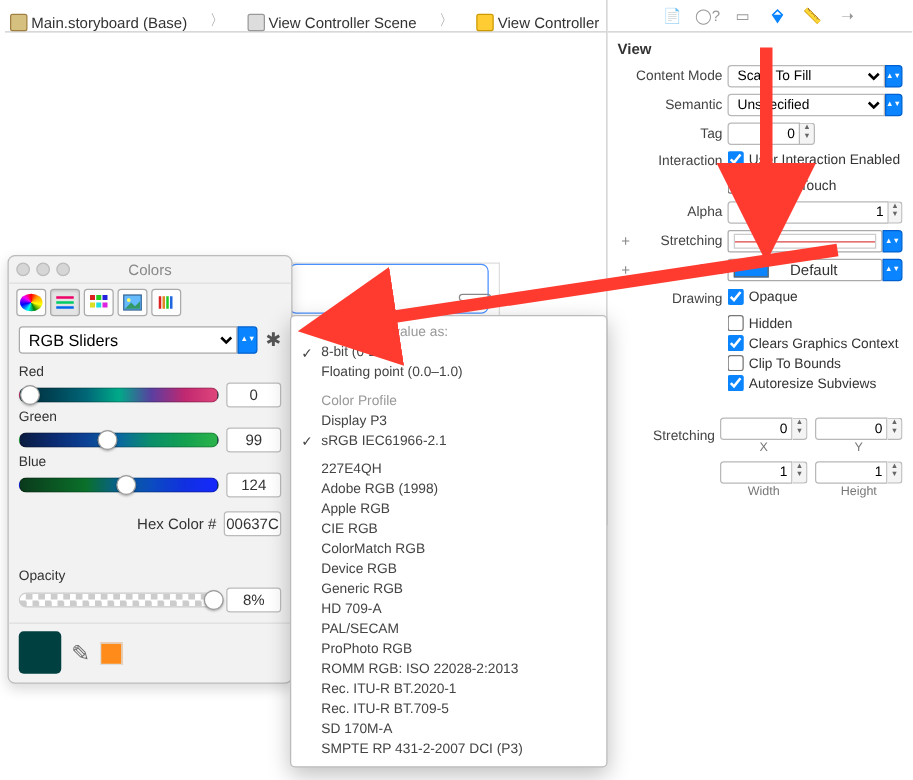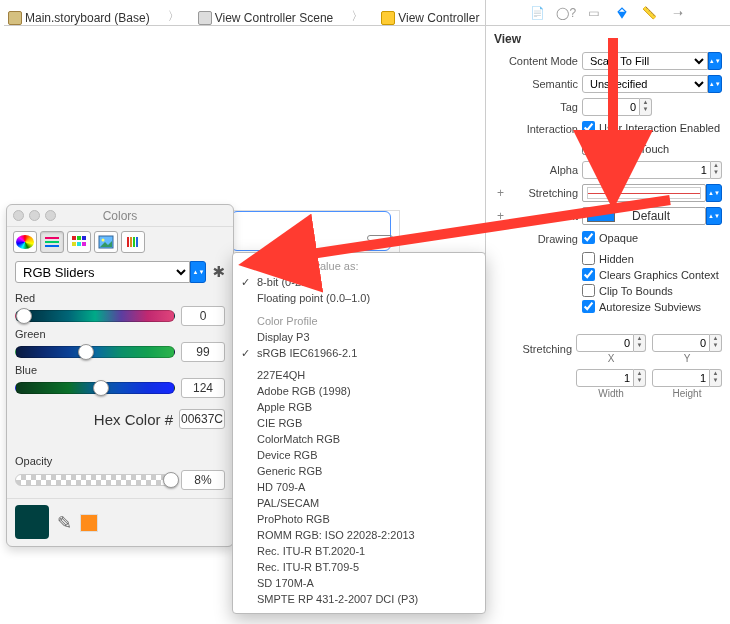--- a/index.html
+++ b/index.html
@@ -59,21 +59,21 @@
 .slider-row { padding: 1px 8px; }
 .slider-row .lbl { font-size: 11px; margin-bottom: 2px; }
 .slider-row .track-wrap { display:flex; align-items:center; gap:6px; }
 .grad-track { flex:1; height: 12px; border-radius: 6px; position:relative; border:1px solid rgba(0,0,0,.2); }
 .grad-red { background: linear-gradient(to right,#012f3e,#045,#067,#0a8,#5b3ea0,#c02870,#e0457b); }
 .grad-green { background: linear-gradient(to right,#0a1b40,#0b2a70,#0b4095,#0a68a0,#0b8f6a,#12a050,#2db44b); }
 .grad-blue { background: linear-gradient(to right,#0a3a1c,#0a5522,#0a702a,#086090,#0b4bc0,#1030e0,#1628ff); }
 .thumb { position:absolute; top:-3px; width:16px; height:16px; border-radius:50%; background:#fff; border:1px solid #999; box-shadow:0 1px 2px rgba(0,0,0,.3); }
 .val-box { width: 44px; height: 20px; border:1px solid #bbb; border-radius:3px; text-align:center; font-size:12px; background:#fff; display:flex; align-items:center; justify-content:center; }
 .hex-row { display:flex; align-items:center; gap:6px; padding: 10px 8px 4px 8px; justify-content:flex-end; }
-.hex-row label { font-size:15px; }
+.hex-row label { font-size:12px; }
 .hex-row .val-box { width: 46px; }
 .opacity-block { margin-top: 22px; padding: 0 8px 8px 8px; }
 .opacity-track { flex:1; height:12px; border-radius:6px; background: repeating-conic-gradient(#ccc 0 25%,#fff 0 50%) 0 0/10px 10px; position:relative; border:1px solid #ccc; }
 .swatch-tray { height:48px; border-top:1px solid #ddd; padding: 6px 8px; display:flex; align-items:flex-start; gap:8px; }
 .big-swatch { width:34px; height:34px; border-radius:4px; background:#004040; }
 .eyedrop { font-size: 18px; color:#666; margin-top:7px; }
 .mini-swatch { width:18px; height:18px; background:#ff8c1a; border:1px solid #ddd; margin-top:9px; }
 
 
 .dropdown { position:absolute; left: 232px; top: 252px; width: 254px; background:#fff; border:1px solid #bbb; border-radius:4px; box-shadow: 0 6px 18px rgba(0,0,0,.25); padding: 4px 0 6px 0; font-size:11px; color:#555; z-index:50; }

